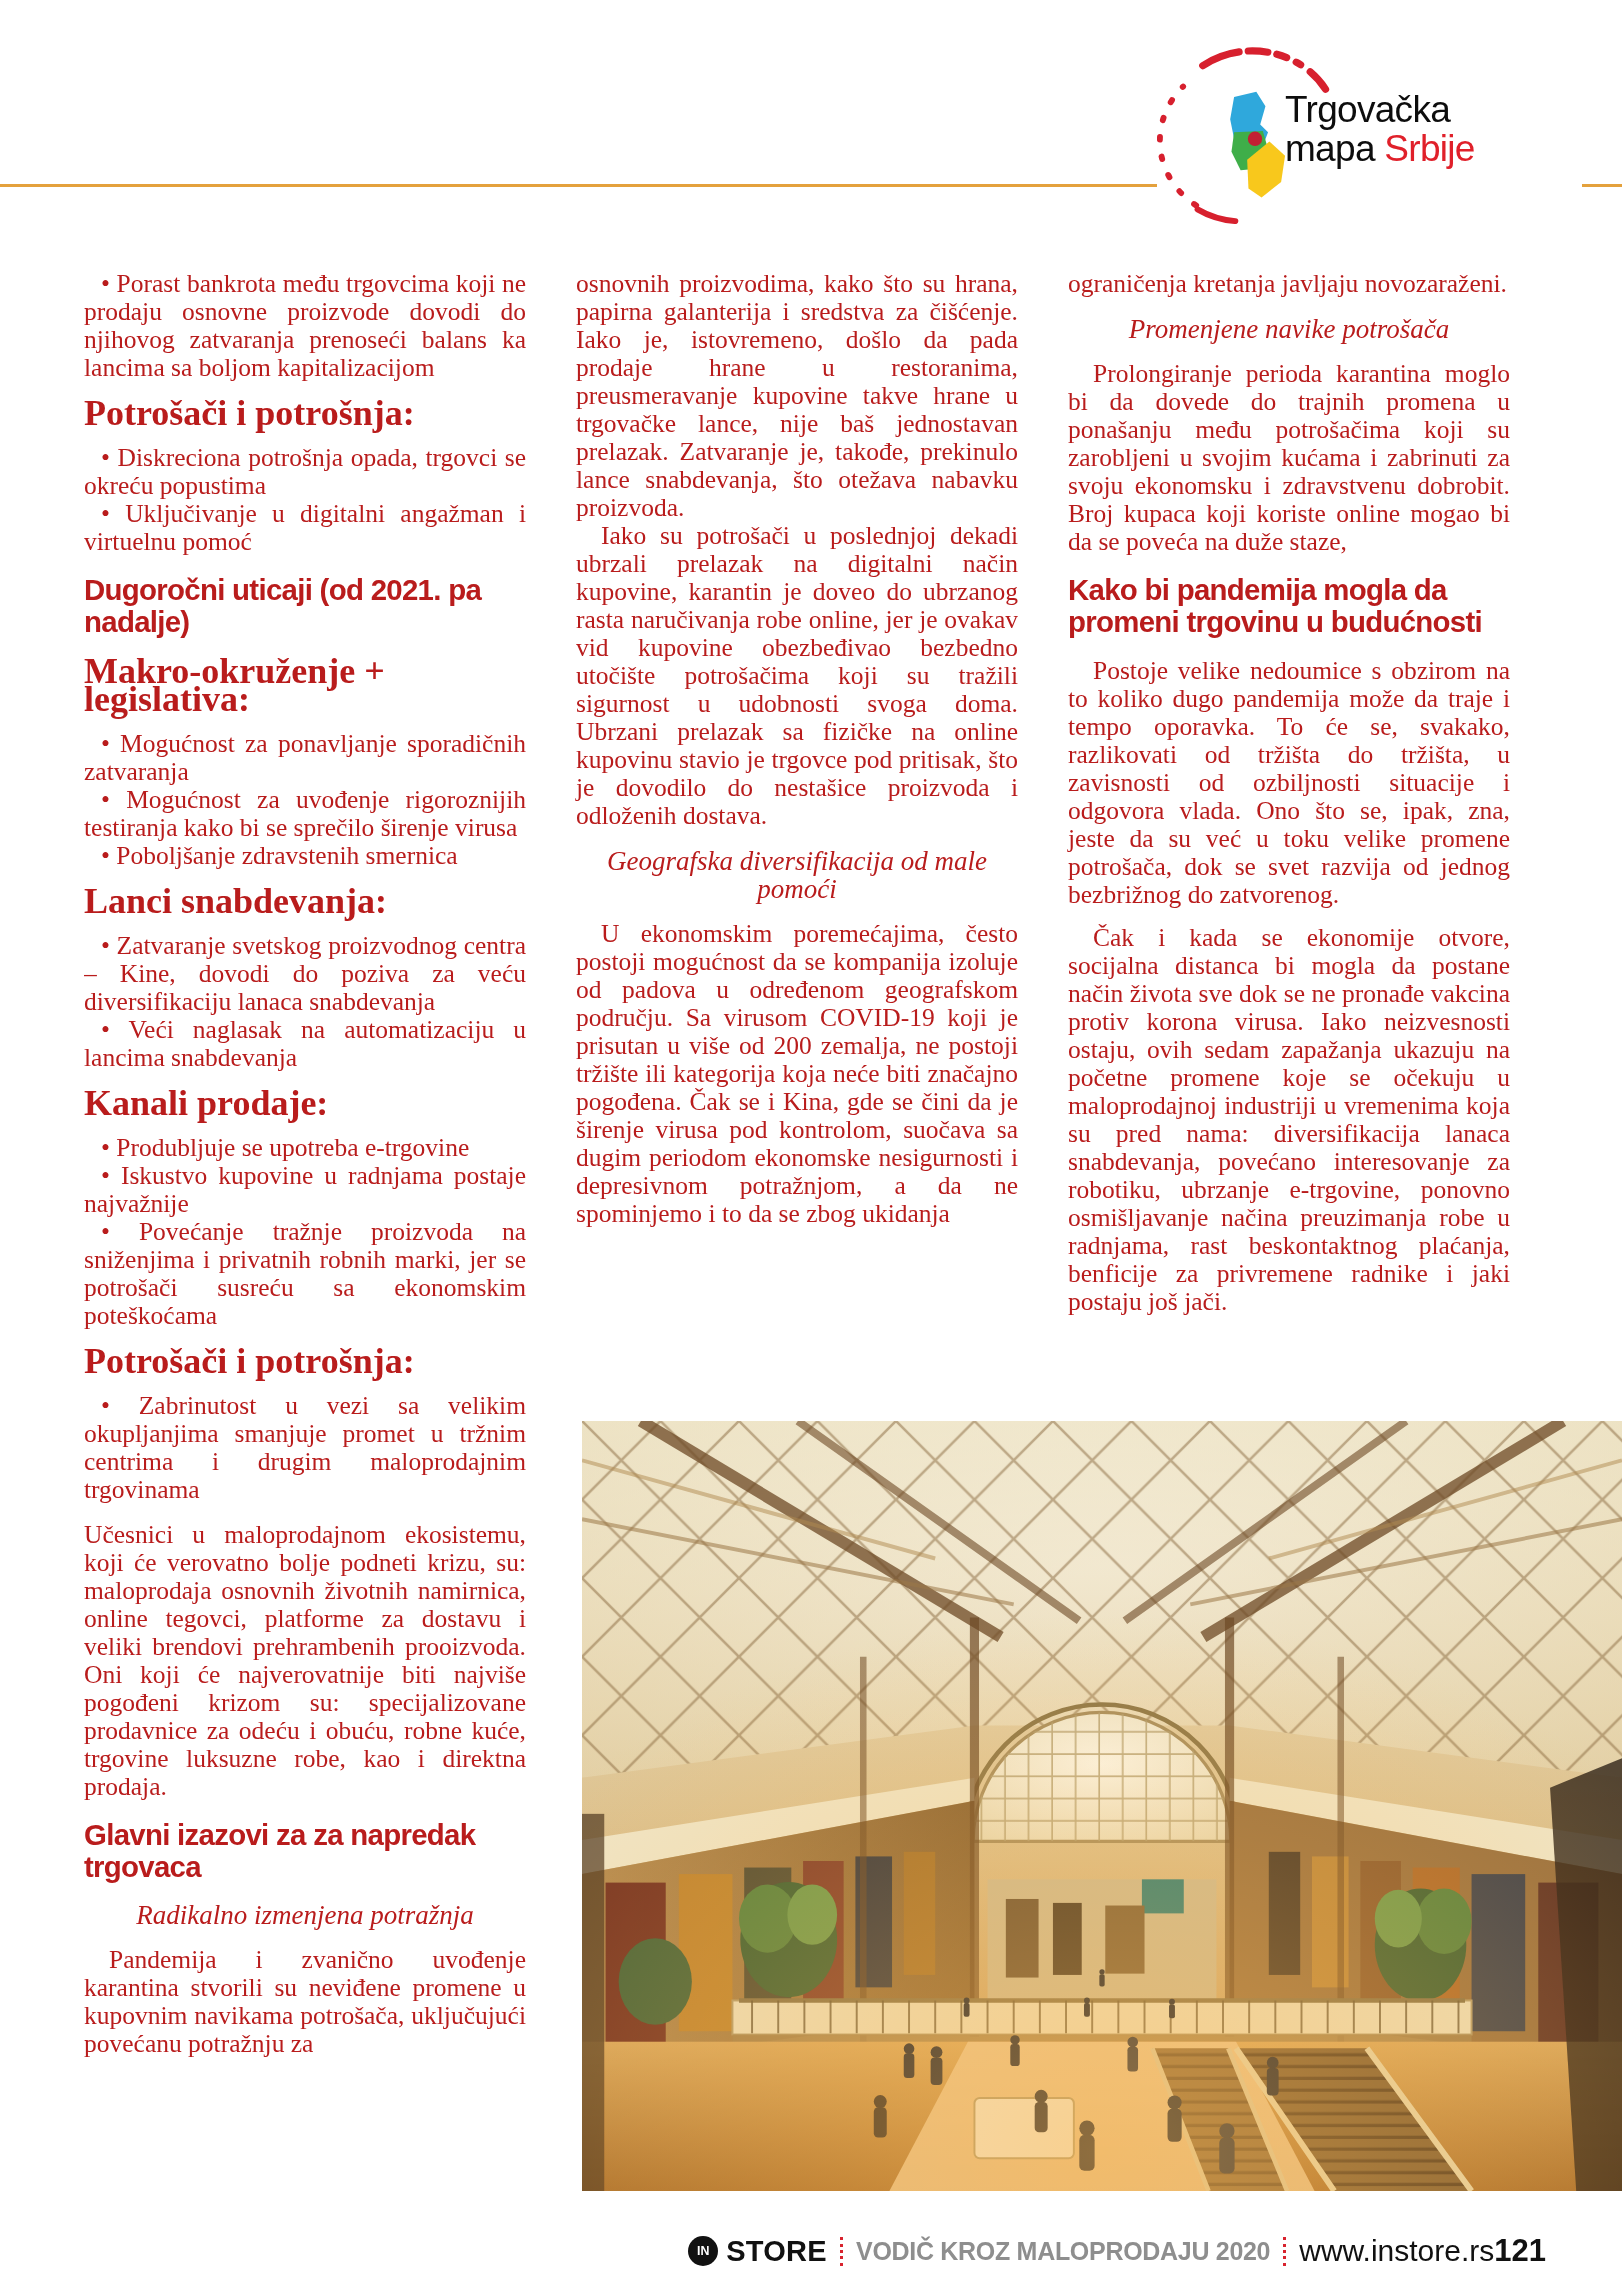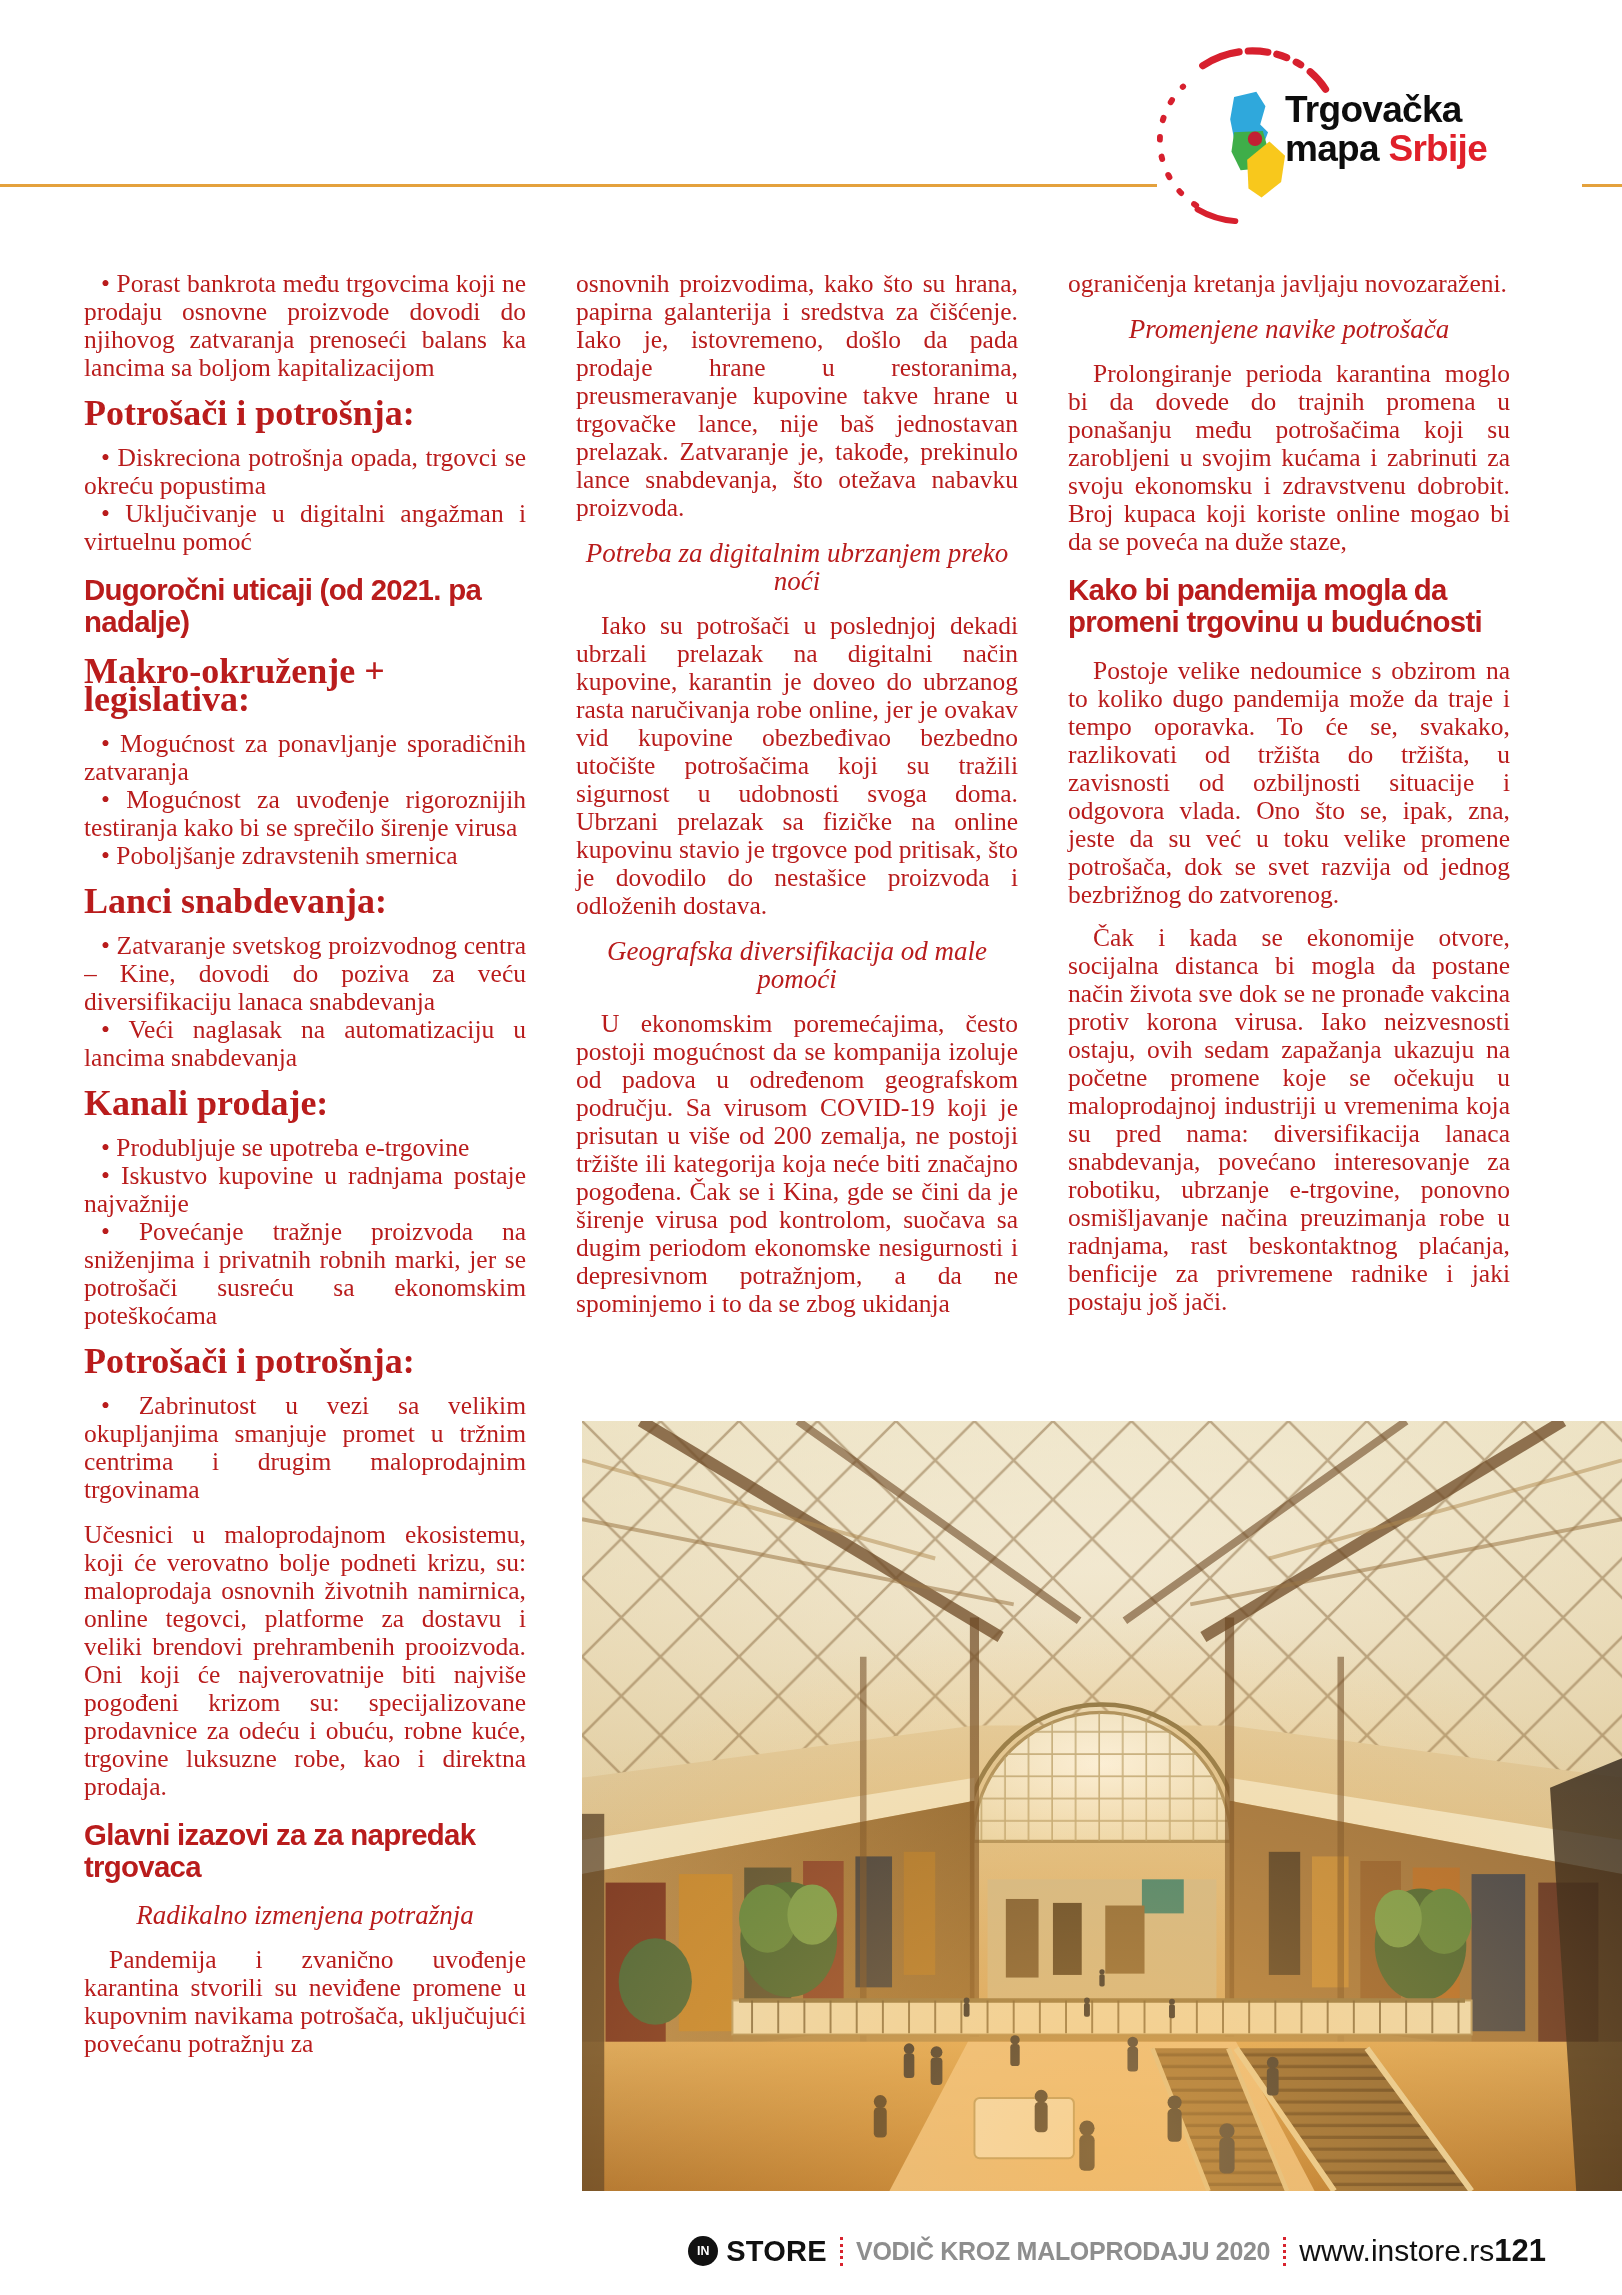--- a/index.html
+++ b/index.html
@@ -5,21 +5,21 @@
   html,body{margin:0;padding:0;}
   body{width:1623px;height:2295px;background:#ffffff;position:relative;overflow:hidden;
        font-family:"Liberation Serif","DejaVu Serif",serif;}
   .page{position:absolute;inset:0;background:#fff;}
 
   
   .rule{position:absolute;left:0;top:184px;width:1623px;height:3.3px;background:#E4A13C;z-index:1;}
   .logo{position:absolute;left:1157px;top:30px;width:425px;height:194px;background:#fff;z-index:3;}
   .logo svg{position:absolute;left:0;top:3.9px;}
   .logo-text{position:absolute;left:128px;top:60px;font-family:"Liberation Sans","DejaVu Sans",sans-serif;
-             font-weight:700;font-size:37px;line-height:39px;letter-spacing:-0.7px;color:#0d0d0d;white-space:nowrap;}
+             font-weight:400;font-size:37px;line-height:39px;letter-spacing:-0.7px;color:#0d0d0d;white-space:nowrap;}
   .logo-text .red{color:#E0202A;}
 
   
   .columns{position:absolute;left:84px;top:270px;width:1427px;height:1929px;display:grid;
            grid-template-columns:442px 442px 442px;column-gap:50px;overflow:hidden;z-index:2;}
   .col{font-size:25.5px;line-height:28px;color:#b91c1c;text-align:justify;}
   .col p{margin:0;}
   .col .bullet{text-indent:17px;}
   .col .para-indent{text-indent:25px;}
   .col .h-serif{font-weight:700;font-size:36px;margin:17px 0;text-align:left;}
@@ -89,21 +89,20 @@
         <p class="bullet">•  Povećanje tražnje proizvoda na sniženjima i privatnih robnih marki, jer se potrošači susreću sa ekonomskim poteškoćama</p>
         <p class="h-serif">Potrošači i potrošnja:</p>
         <p class="bullet">•  Zabrinutost u vezi sa velikim okupljanjima smanjuje promet u tržnim centrima i drugim maloprodajnim trgovinama</p>
         <p class="para">Učesnici u maloprodajnom ekosistemu, koji će verovatno bolje podneti krizu, su: maloprodaja osnovnih životnih namirnica, online tegovci, platforme za dostavu i veliki brendovi prehrambenih prooizvoda. Oni koji će najverovatnije biti najviše pogođeni krizom su: specijalizovane prodavnice za odeću i obuću, robne kuće,  trgovine luksuzne robe, kao i direktna prodaja.</p>
         <p class="h-sans">Glavni izazovi za za napredak trgovaca</p>
         <p class="h-italic">Radikalno izmenjena potražnja</p>
         <p class="para-indent">Pandemija i zvanično uvođenje karantina stvorili su neviđene promene u kupovnim navikama potrošača, uključujući povećanu potražnju za</p>
       </div>
     <div class="col">
         <p class="para">osnovnih proizvodima, kako što su hrana, papirna galanterija i sredstva za čišćenje. Iako je, istovremeno, došlo da pada prodaje hrane u restoranima, preusmeravanje kupovine takve hrane u trgovačke lance, nije baš jednostavan prelazak. Zatvaranje je, takođe, prekinulo lance snabdevanja, što otežava nabavku proizvoda.</p>
-        <p class="h-italic">Potreba za digitalnim ubrzanjem preko noći</p>
         <p class="para-indent">Iako su potrošači u poslednjoj dekadi ubrzali prelazak na digitalni način kupovine, karantin je doveo do ubrzanog rasta naručivanja robe online, jer je ovakav vid kupovine obezbeđivao bezbedno utočište potrošačima koji su tražili sigurnost u udobnosti svoga doma. Ubrzani prelazak sa fizičke na online kupovinu stavio je trgovce pod pritisak, što je dovodilo do nestašice proizvoda i odloženih dostava.</p>
         <p class="h-italic">Geografska diversifikacija od male pomoći</p>
         <p class="para-indent">U ekonomskim poremećajima, često postoji mogućnost da se kompanija izoluje od padova u određenom geografskom području. Sa virusom COVID-19 koji je prisutan u više od 200 zemalja, ne postoji tržište ili kategorija koja neće biti značajno pogođena. Čak se i Kina, gde se čini da je širenje virusa pod kontrolom, suočava sa dugim periodom ekonomske nesigurnosti i depresivnom potražnjom, a da ne spominjemo i to da se zbog ukidanja</p>
       </div>
     <div class="col">
         <p class="para">ograničenja kretanja javljaju novozaraženi.</p>
         <p class="h-italic">Promenjene navike potrošača</p>
         <p class="para-indent">Prolongiranje perioda karantina moglo bi da dovede do trajnih promena u ponašanju među potrošačima koji su zarobljeni u svojim kućama i zabrinuti za svoju ekonomsku i zdravstvenu dobrobit. Broj kupaca koji koriste online mogao bi da se poveća na duže staze,</p>
         <p class="h-sans">Kako bi pandemija mogla da promeni trgovinu u budućnosti</p>
         <p class="para-indent">Postoje velike nedoumice s obzirom na to koliko dugo pandemija može da traje i tempo oporavka. To će se, svakako, razlikovati od tržišta do tržišta, u zavisnosti od ozbiljnosti situacije i odgovora vlada. Ono što se, ipak, zna, jeste da su već u toku velike promene potrošača, dok se svet razvija od jednog bezbrižnog do zatvorenog.</p>

